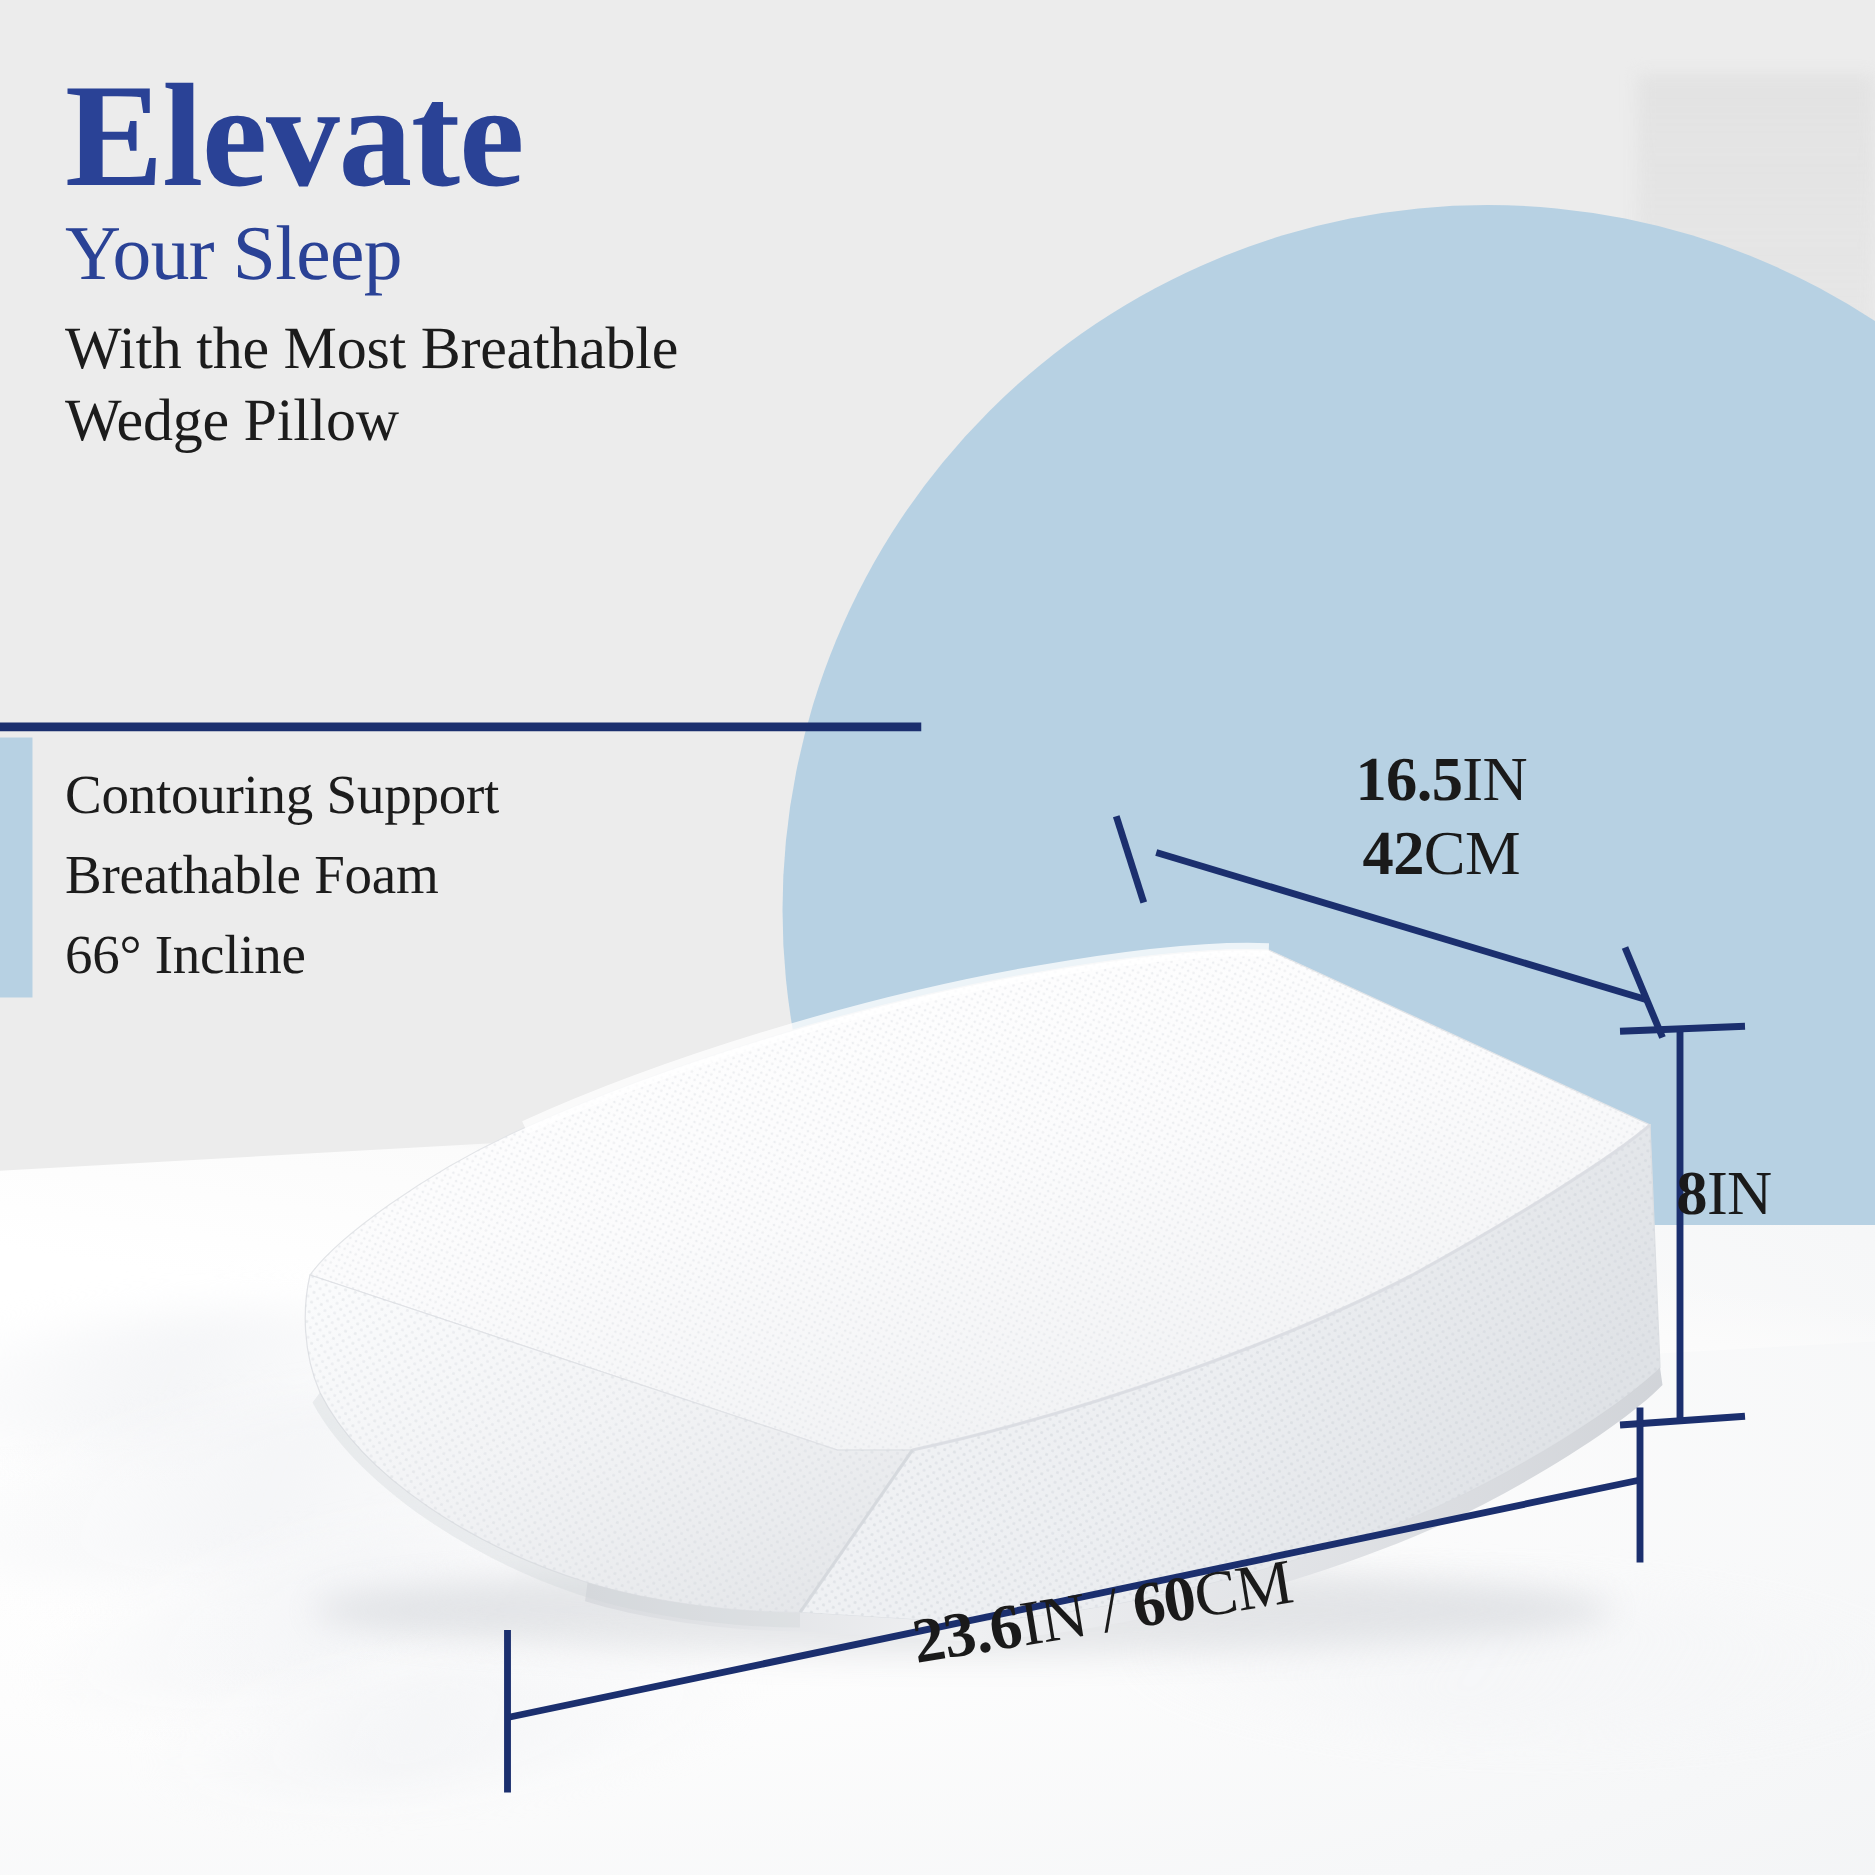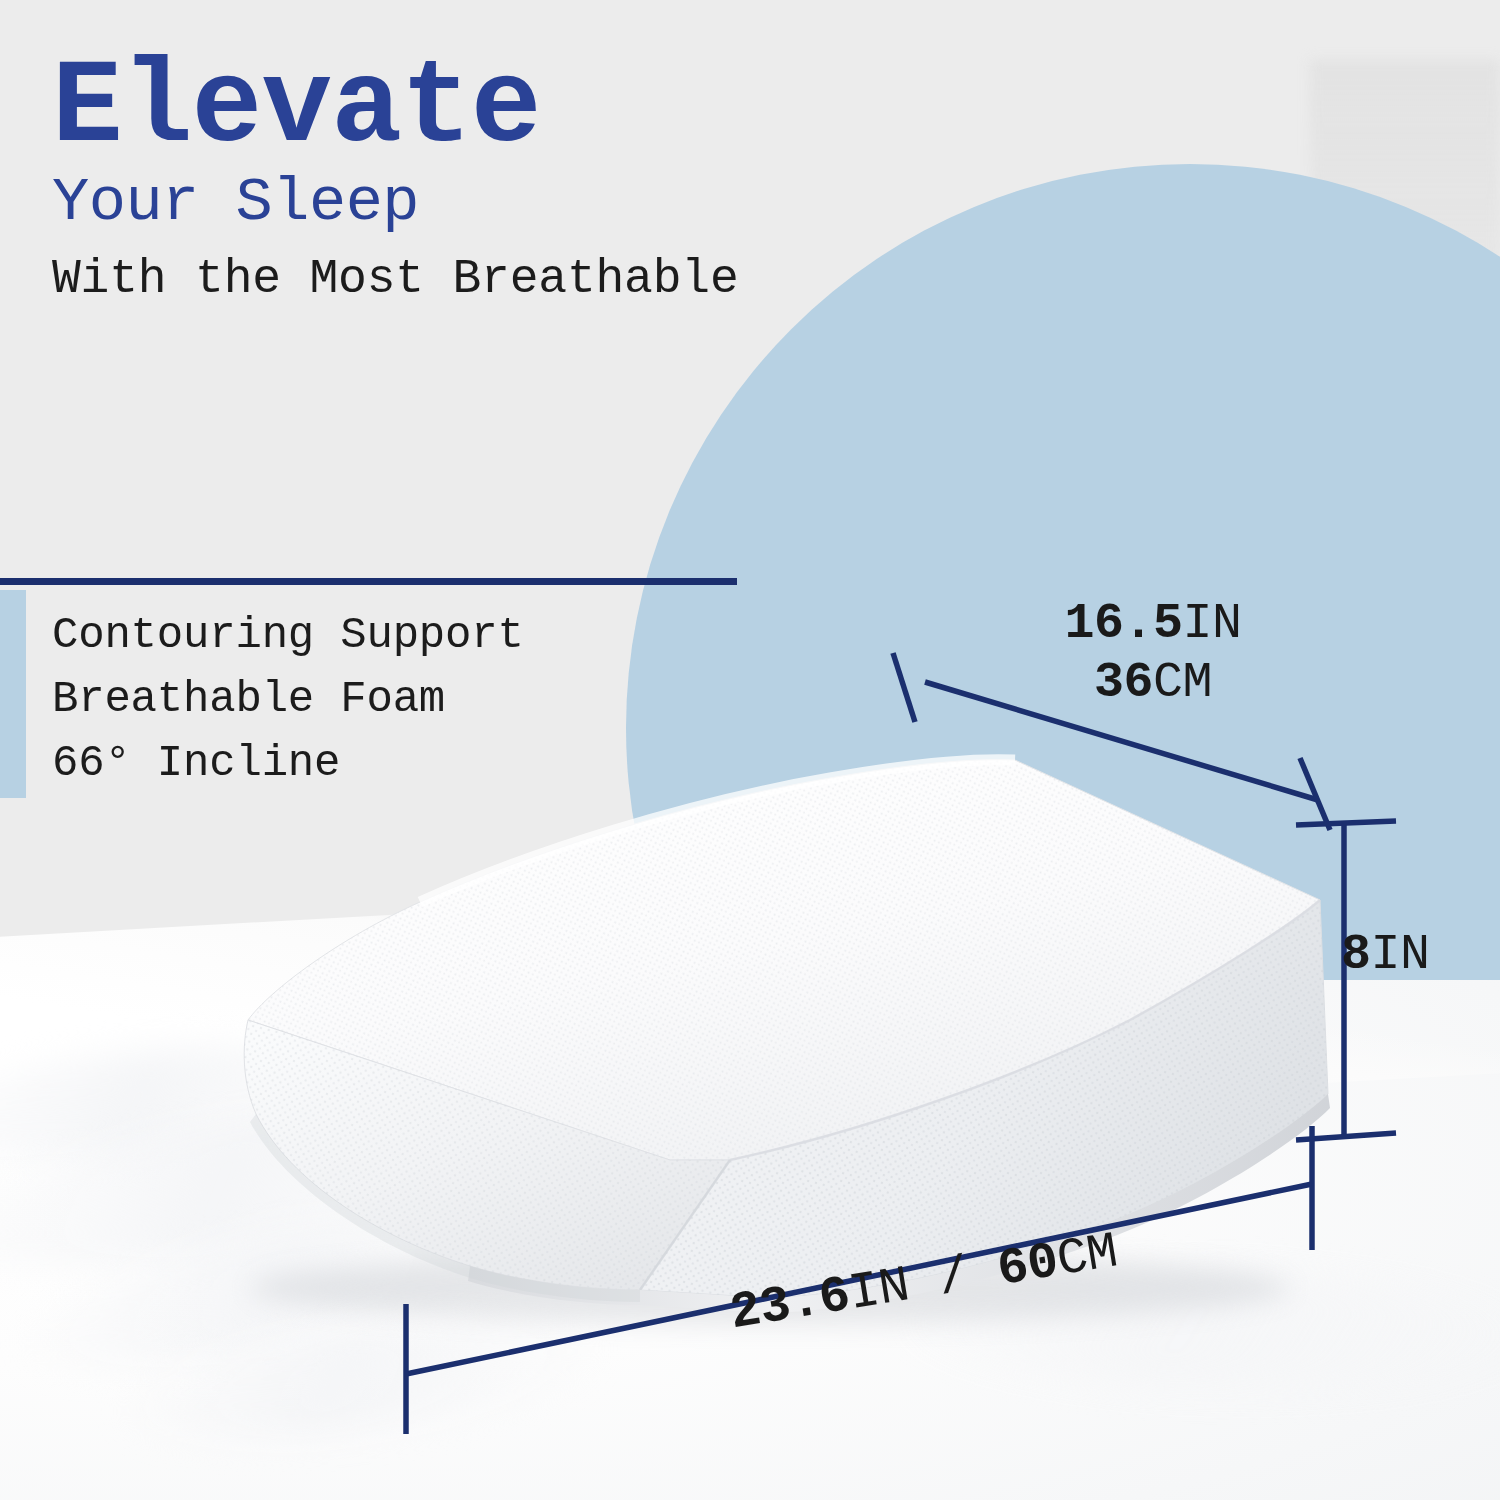--- a/index.html
+++ b/index.html
@@ -6,21 +6,21 @@
     margin: 0;
     padding: 0;
     background: #ffffff;
   }
   #stage {
     position: relative;
     width: 1500px;
     height: 1500px;
     overflow: hidden;
     background: #e5e5e5;
-    font-family: Liberation Mono, monospace;
+    font-family: Liberation Serif, serif;
     -webkit-font-smoothing: antialiased;
   }
 
   
   .bg-base {
     position: absolute;
     inset: 0;
     background: #ececec;
   }
   
@@ -302,20 +302,21 @@
                C 418 615, 350 607, 298 591 Z" fill="url(#gBaseEdge)" opacity="0.95"></path>
 
       <path d="M 86 424 C 120 492, 210 548, 300 576 C 352 592, 420 600, 470 600 L 470 612 C 410 612, 340 602, 288 584 C 196 552, 112 492, 80 432 Z" fill="#cfd3d8" opacity="0.35"></path>
     </svg>
   </div>
 
   <div class="headline-block">
     <div class="h-elevate">Elevate</div>
     <div class="h-yoursleep">Your Sleep</div>
     <div class="h-sub">With the Most Breathable</div>
+    <div class="h-sub" style="margin-top:0">Wedge Pillow</div>
   </div>
 
   <div class="divider"></div>
   <div class="accent-bar"></div>
 
   <div class="features">
     <div class="feature-line">Contouring Support</div>
     <div class="feature-line">Breathable Foam</div>
     <div class="feature-line">66° Incline</div>
   </div>
@@ -333,21 +334,21 @@
         <line x1="1296" y1="1140" x2="1396" y2="1133"></line>
 
         <line x1="406" y1="1374" x2="1312" y2="1184"></line>
         <line x1="406" y1="1304" x2="406" y2="1434"></line>
         <line x1="1312" y1="1126" x2="1312" y2="1250"></line>
       </g>
     </svg>
 
     <div class="dim-label lbl-depth">
       <span><span>16.5</span><span class="u">IN</span></span><br>
-      <span><span>36</span><span class="u">CM</span></span>
+      <span><span>42</span><span class="u">CM</span></span>
     </div>
 
     <div class="dim-label lbl-height">
       <span class="r1"><span>8</span><span class="u">IN</span></span>
     </div>
 
     <div class="dim-label lbl-width">
       <span>23.6</span><span class="u">IN</span><span class="u"> / </span><span>60</span><span class="u">CM</span>
     </div>
   </div>

